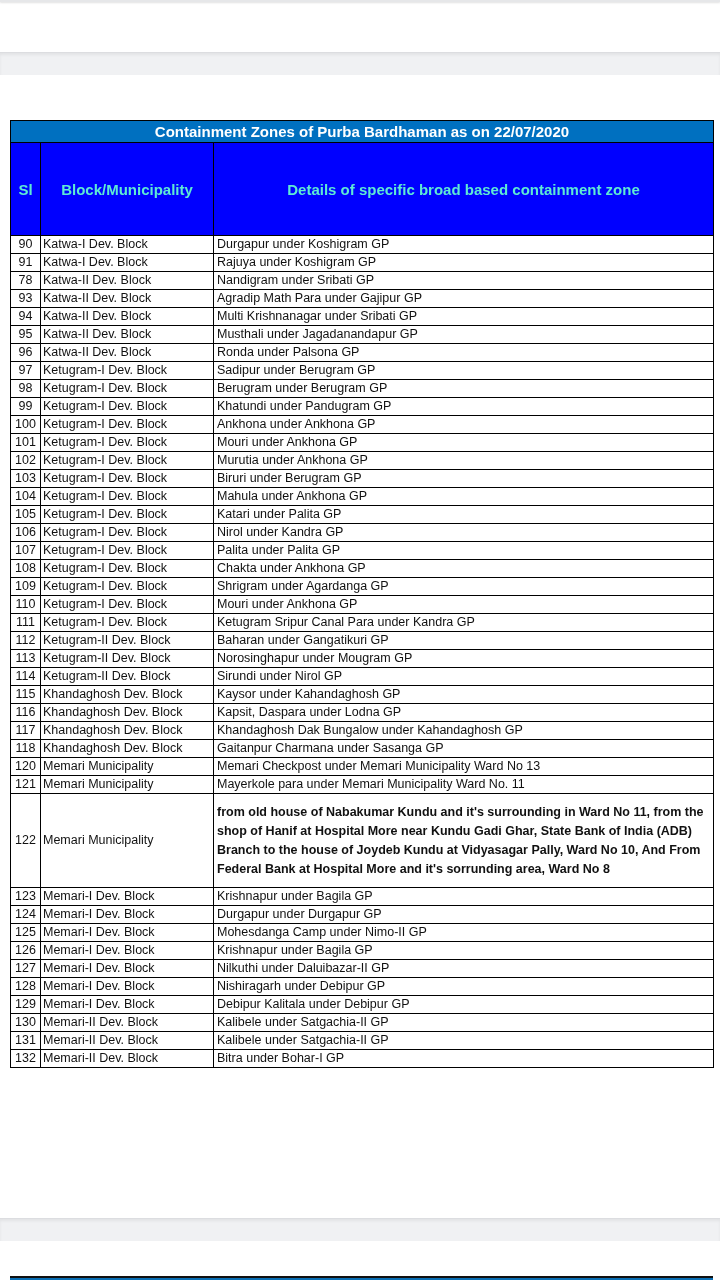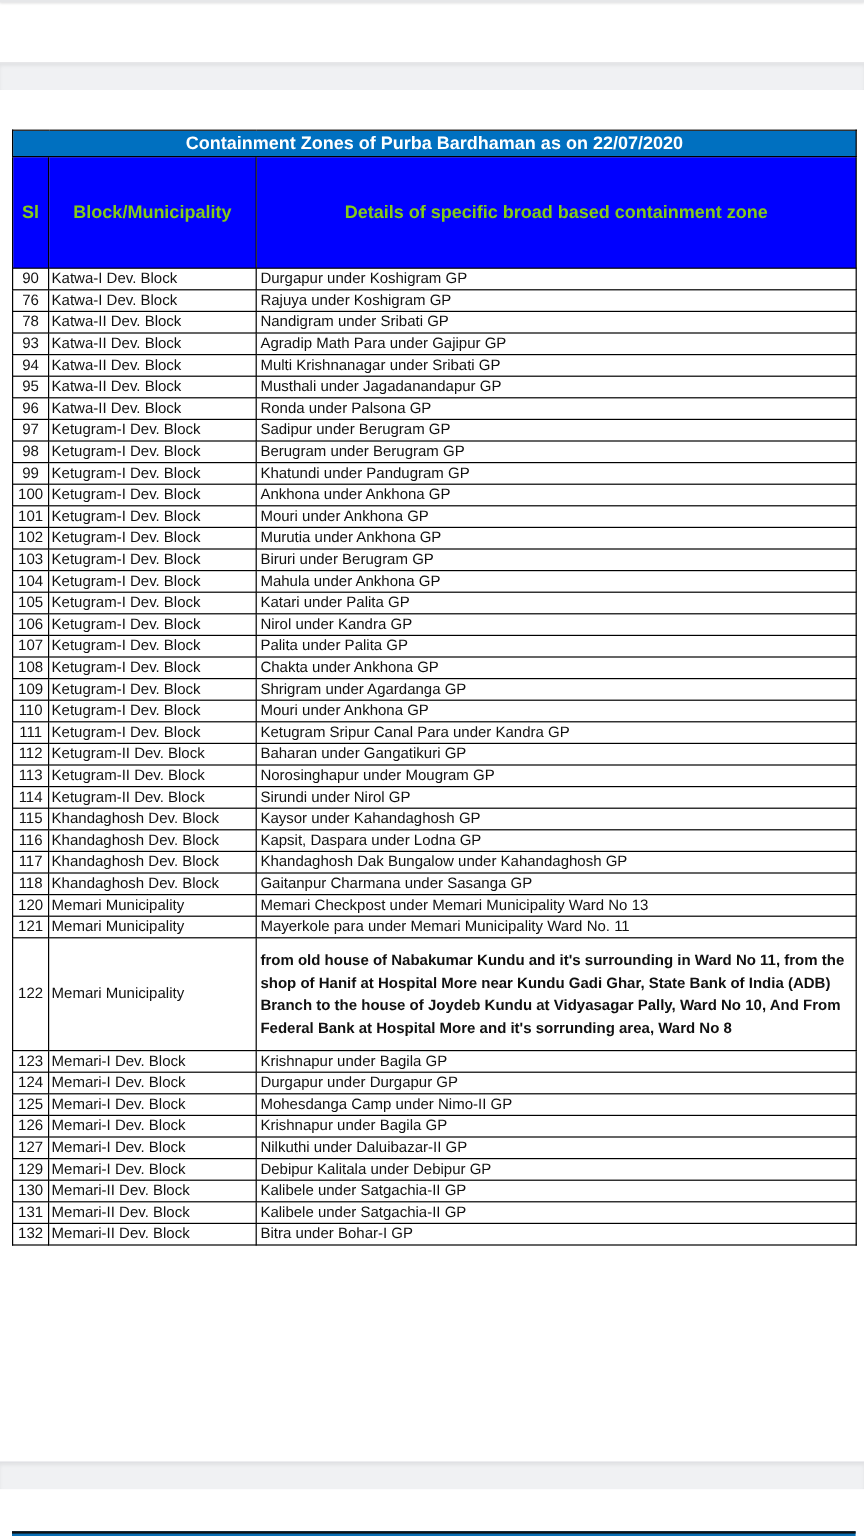--- a/index.html
+++ b/index.html
@@ -7,25 +7,25 @@
     width: 720px; height: 1280px; overflow: hidden; position: relative;
     background: #ffffff;
     font-family: "Liberation Sans", "DejaVu Sans", sans-serif;
   }
   .topbar { position: absolute; left: 0; top: 0; width: 720px; height: 2px; background: #e6e7e9; box-shadow: 0 1px 2px rgba(0,0,0,0.12); }
   .sep { position: absolute; left: 0; width: 720px; height: 22px; background: #f0f1f3; border-top: 1px solid #dcdde0; box-shadow: inset 0 2px 3px rgba(0,0,0,0.06); }
   .sep.a { top: 52px; }
   .sep.b { top: 1218px; }
   .next-page-strip { position: absolute; left: 10px; top: 1276px; width: 703px; height: 4px; background: #0a6fb5; border-top: 2px solid #111; }
 
-  .sheet { position: absolute; left: 10px; top: 108px; width: 703px; }
+  .sheet { position: absolute; left: 10px; top: 120px; width: 703px; }
   table { border-collapse: collapse; width: 703px; table-layout: fixed; }
   td, th { border: 1.5px solid #000; padding: 0 2px; font-size: 12.5px; color: #111; line-height: 17px; height: 17px; white-space: nowrap; overflow: hidden; }
   .title-cell { background: #0070c0; color: #fff; font-weight: bold; font-size: 15px; text-align: center; height: 21px; line-height: 21px; padding: 0; }
-  .hdr { background: #0000ff; color: #84cc16; font-weight: bold; font-size: 15px; height: 92px; text-align: center; }
+  .hdr { background: #0000ff; color: #5eead4; font-weight: bold; font-size: 15px; height: 92px; text-align: center; }
   td.sl { text-align: center; padding: 0 1px; }
   td.blk { padding-left: 2px; margin-left: 32px; }
   td.det { padding-left: 3px; }
   td.multi { white-space: normal; line-height: 19px; height: 93px; vertical-align: middle; padding: 0 4px 0 3px; font-weight: bold; }
   col.c1 { width: 30px; }
   col.c2 { width: 173px; }
   col.c3 { width: 500px; }
 </style>
 </head>
 <body>
@@ -50,21 +50,21 @@
         <th class="hdr">Details of specific broad based containment zone</th>
       </tr>
     </thead>
     <tbody id="rows">
         <tr>
           <td class="sl">90</td>
           <td class="blk">Katwa-I Dev. Block</td>
           <td class="det">Durgapur under Koshigram GP</td>
         </tr>
         <tr>
-          <td class="sl">76</td>
+          <td class="sl">91</td>
           <td class="blk">Katwa-I Dev. Block</td>
           <td class="det">Rajuya under Koshigram GP</td>
         </tr>
         <tr>
           <td class="sl">78</td>
           <td class="blk">Katwa-II Dev. Block</td>
           <td class="det">Nandigram under Sribati GP</td>
         </tr>
         <tr>
           <td class="sl">93</td>
@@ -230,20 +230,25 @@
           <td class="sl">126</td>
           <td class="blk">Memari-I Dev. Block</td>
           <td class="det">Krishnapur under Bagila GP</td>
         </tr>
         <tr>
           <td class="sl">127</td>
           <td class="blk">Memari-I Dev. Block</td>
           <td class="det">Nilkuthi under Daluibazar-II GP</td>
         </tr>
         <tr>
+          <td class="sl">128</td>
+          <td class="blk">Memari-I Dev. Block</td>
+          <td class="det">Nishiragarh under Debipur GP</td>
+        </tr>
+        <tr>
           <td class="sl">129</td>
           <td class="blk">Memari-I Dev. Block</td>
           <td class="det">Debipur Kalitala under Debipur GP</td>
         </tr>
         <tr>
           <td class="sl">130</td>
           <td class="blk">Memari-II Dev. Block</td>
           <td class="det">Kalibele under Satgachia-II GP</td>
         </tr>
         <tr>

